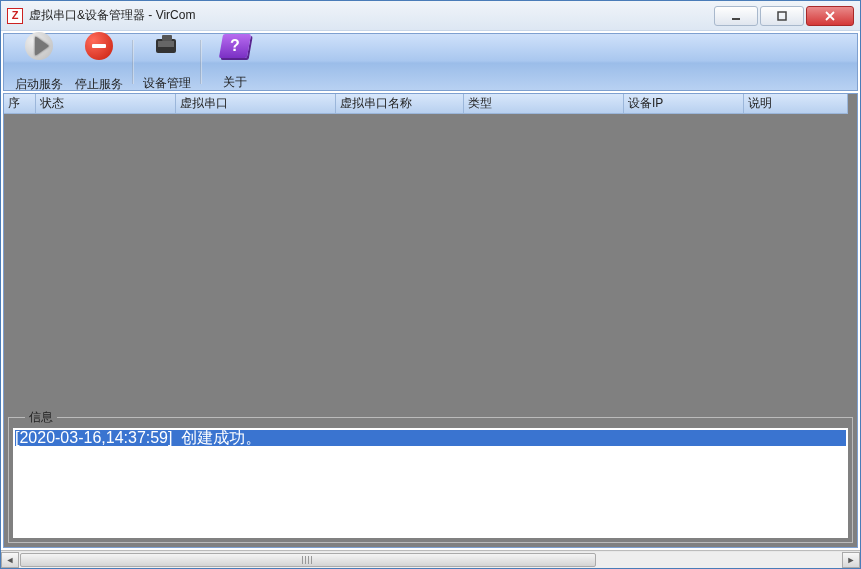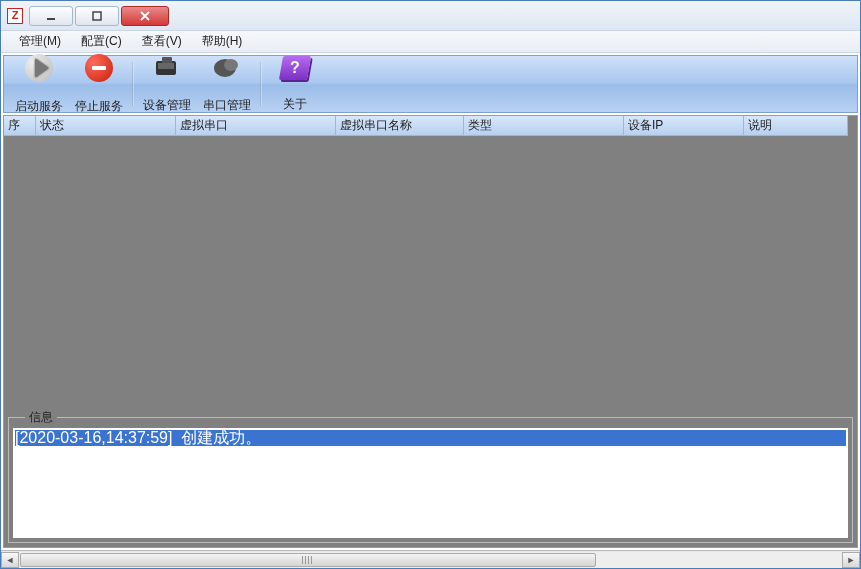--- a/index.html
+++ b/index.html
@@ -188,45 +188,40 @@
   background: repeating-linear-gradient(90deg,#999 0,#999 1px,transparent 1px,transparent 3px);
 }
 </style>
 </head>
 <body>
 
 <div class="window">
 
   <div class="titlebar">
     <span class="app-icon">Z</span>
+    <span class="title-text">虚拟串口&amp;设备管理器 - VirCom</span>
     <div class="win-controls">
       <div class="wc-btn">
         <svg width="10" height="10" viewBox="0 0 10 10">
             <rect x="1" y="7" width="8" height="2" fill="#444"></rect>
           </svg>
       </div>
       <div class="wc-btn">
         <svg width="10" height="10" viewBox="0 0 10 10">
             <rect x="1" y="1" width="8" height="8" fill="none" stroke="#444" stroke-width="1.5"></rect>
           </svg>
       </div>
       <div class="wc-btn wc-close">
         <svg width="12" height="10" viewBox="0 0 12 10">
             <path d="M2 1 L10 9 M10 1 L2 9" stroke="#fff" stroke-width="1.8"></path>
           </svg>
       </div>
     </div>
   </div>
 
-  <div class="menubar">
-    <span class="menu-item">管理(M)</span>
-    <span class="menu-item">配置(C)</span>
-    <span class="menu-item">查看(V)</span>
-    <span class="menu-item">帮助(H)</span>
-  </div>
 
   <div class="toolbar">
     <div class="tgroup">
       <div class="tbtn">
         <div class="ticon">
             <div class="icon-play-wrap">
               <div class="icon-play"></div>
             </div>
           </div>
         <div class="tlabel">启动服务</div>
@@ -242,29 +237,20 @@
     <div class="tgroup">
       <div class="tbtn">
         <div class="ticon">
           <svg width="30" height="26" viewBox="0 0 30 26">
               <rect x="4" y="6" width="20" height="14" rx="2" fill="#333"></rect>
               <rect x="6" y="8" width="16" height="6" fill="#666"></rect>
               <rect x="10" y="2" width="10" height="6" rx="1" fill="#555"></rect>
             </svg>
         </div>
         <div class="tlabel">设备管理</div>
-      </div>
-      <div class="tbtn">
-        <div class="ticon">
-          <svg width="30" height="26" viewBox="0 0 30 26">
-              <ellipse cx="13" cy="13" rx="11" ry="9" fill="#555"></ellipse>
-              <ellipse cx="19" cy="10" rx="7" ry="6" fill="#777"></ellipse>
-            </svg>
-        </div>
-        <div class="tlabel">串口管理</div>
       </div>
     </div>
     <div class="tsep"></div>
     <div class="tgroup">
       <div class="tbtn">
         <div class="ticon">
             <div class="icon-about"></div>
           </div>
         <div class="tlabel">关于</div>
       </div>

